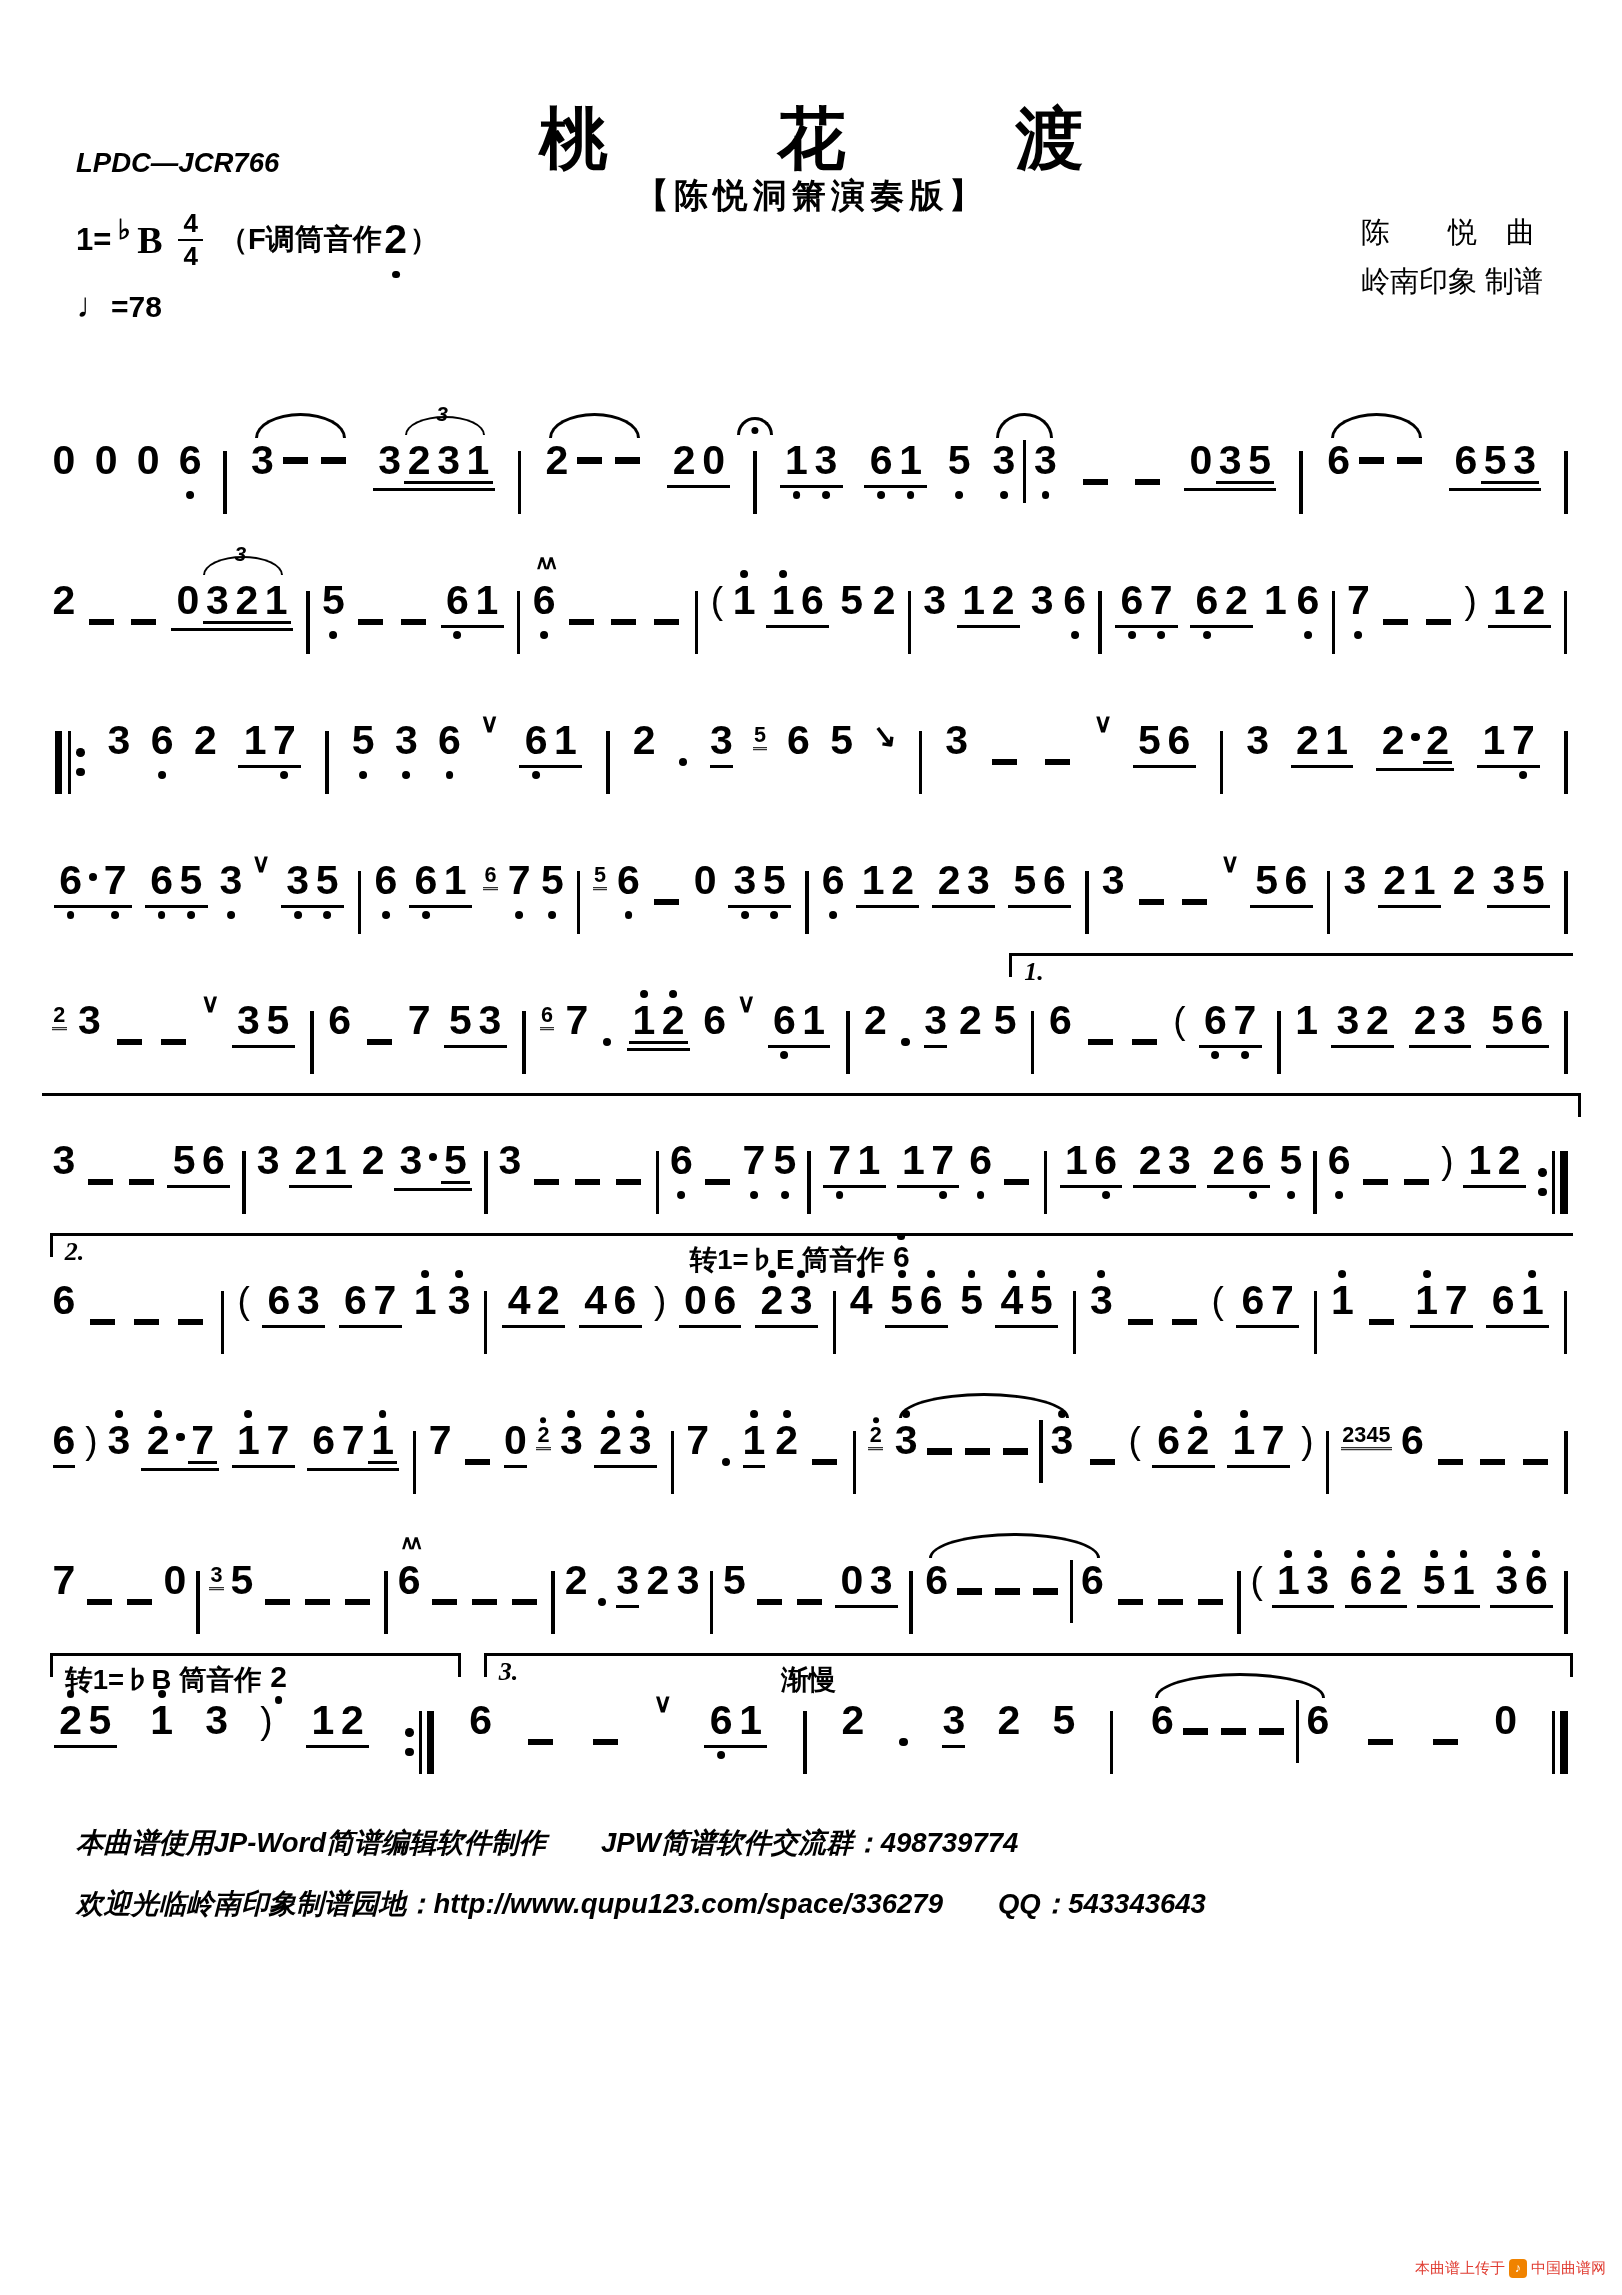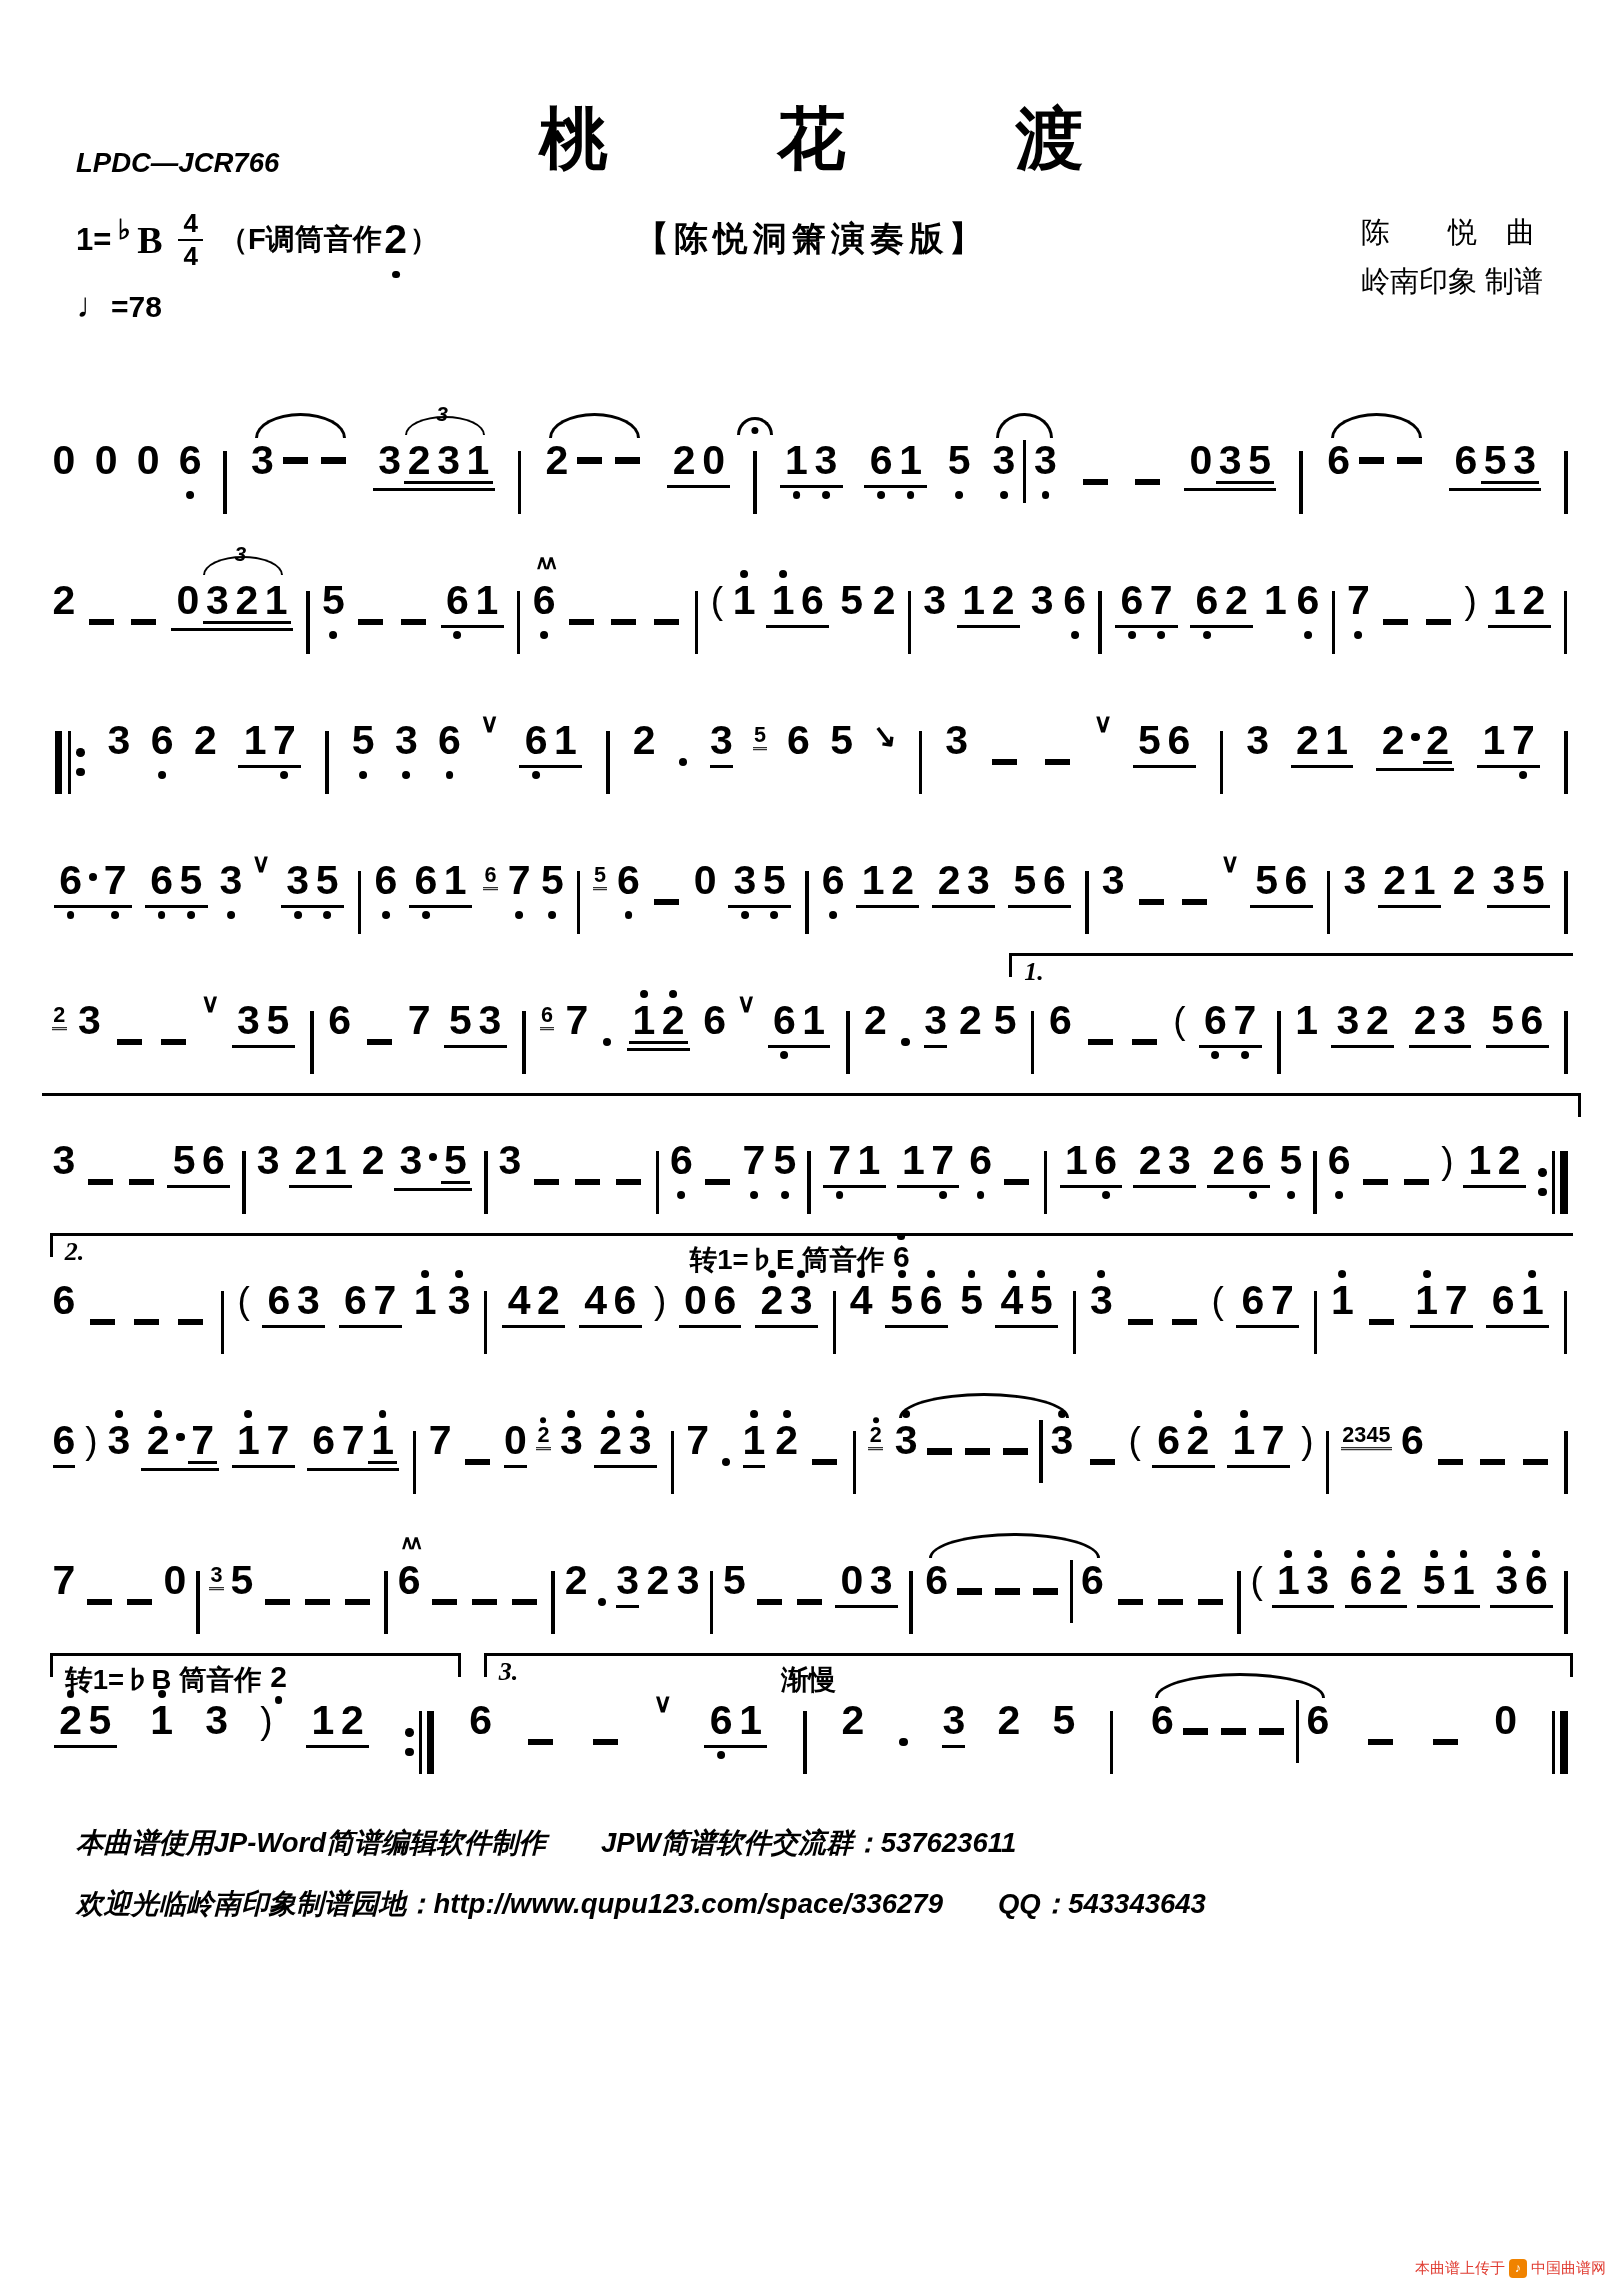--- a/index.html
+++ b/index.html
@@ -2,21 +2,21 @@
 <html style="font-size:10.5px"><head>
 <meta charset="utf-8">
 <style>
   html,body{margin:0;padding:0;background:#ffffff;}
   body{width:1623px;height:2295px;font-family:"Liberation Sans",sans-serif;color:#000;overflow:hidden;}
   .page{position:relative;width:1623px;height:2295px;box-sizing:border-box;padding:131px 50px 0;}
 
   
   .hdr{position:relative;height:236px;}
   .catalog{position:absolute;left:26px;top:15.7px;font-style:italic;font-weight:700;font-size:27.5px;}
-  .titleblock{position:absolute;left:0;right:0;top:-26px;display:flex;flex-direction:column;align-items:center;gap:43px;}
+  .titleblock{position:absolute;left:0;right:0;top:-26px;display:flex;flex-direction:column;align-items:center;}
   .title{font-family:"Liberation Serif",serif;font-weight:700;font-size:68px;letter-spacing:51px;text-indent:51px;line-height:1;}
   .subtitle{font-size:34px;font-weight:700;letter-spacing:5.2px;}
   .keyrow{position:absolute;left:26px;top:79px;font-size:31px;font-weight:700;display:flex;align-items:center;gap:6.5px;}
   .keyrow .flat{font-size:27.5px;transform:translateY(-10.5px);display:inline-block;}
   .keyrow .kletter{font-family:"Liberation Serif",serif;font-size:38px;}
   .meter{display:inline-flex;flex-direction:column;align-items:center;margin:0 9.2px;line-height:1;}
   .meter .mtop{font-size:26px;font-weight:700;border-bottom:2.6px solid #000;padding:0 5.2px 2.6px;}
   .meter .mbot{font-size:26px;font-weight:700;padding-top:2.6px;}
   .keynote-wrap{font-size:29px;font-weight:700;display:inline-flex;align-items:center;}
   .tempo{position:absolute;left:26px;top:154px;font-size:30px;font-weight:700;}
@@ -1064,21 +1064,21 @@
         </span>
         <span class="n"><span class="nt">0</span></span>
         <span class="barw">
           <span class="bl thin"></span>
           <span class="bl thick"></span>
         </span>
       </div>
     </main>
 
   <div class="foot">
-    <div>本曲谱使用JP-Word简谱编辑软件制作　　JPW简谱软件交流群：537623611</div>
+    <div>本曲谱使用JP-Word简谱编辑软件制作　　JPW简谱软件交流群：498739774</div>
     <div>欢迎光临岭南印象制谱园地：http://www.qupu123.com/space/336279　　QQ：543343643</div>
   </div>
 
 
   <div class="watermark">
     <span>本曲谱上传于</span>
     <span class="wlogo">♪</span>
     <span>中国曲谱网</span>
   </div>
 

